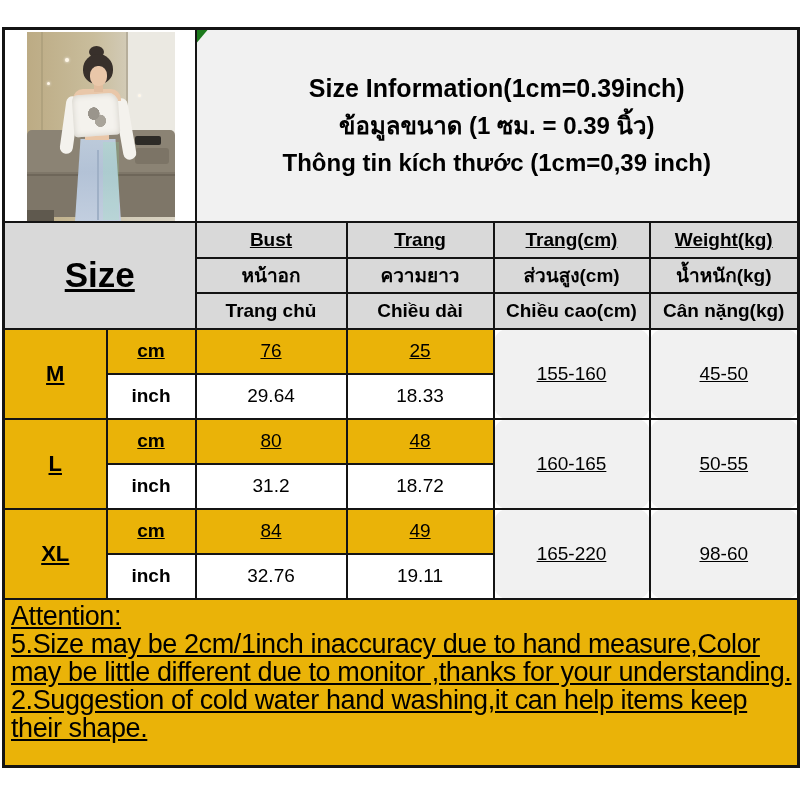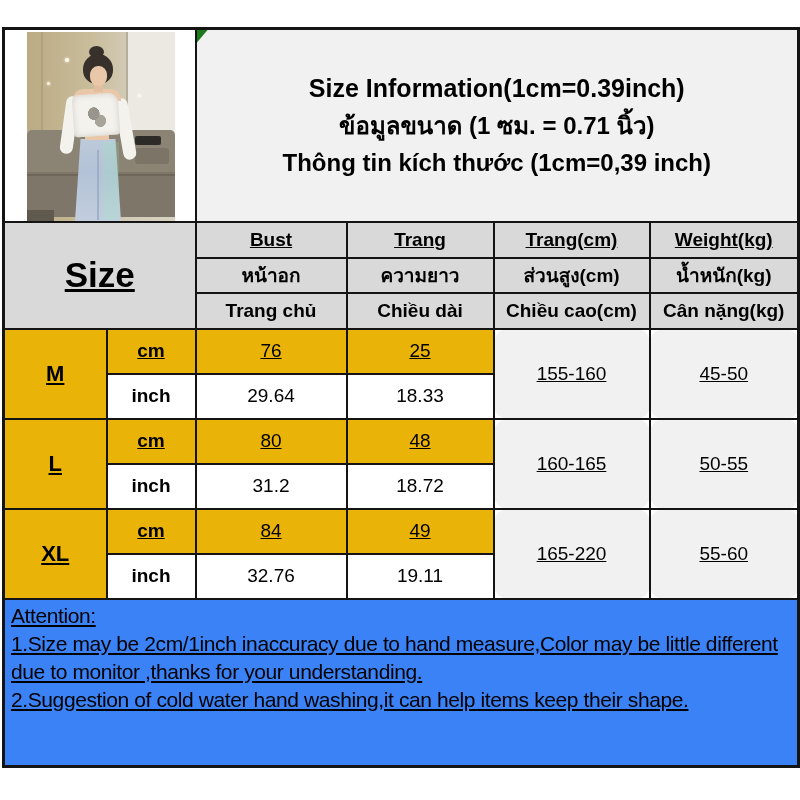--- a/index.html
+++ b/index.html
@@ -26,22 +26,22 @@
   .size-big-cell{background:#d9d9d9;font-weight:bold;font-size:35px;}
   .size-letter-cell{background:#d9d9d9;font-weight:bold;font-size:22px;}
   .unit-cell{font-weight:bold;font-size:19px;}
   .val-cell{font-size:19px;}
   .row-cm td{background:#eab308;}
   .row-inch td{background:#ffffff;}
   .range-cell{background:#f1f1f1 !important;font-size:19px;border-radius:14px;}
   .group-start td{border-top-width:3px;text-decoration:underline;}
   .row-inch td{border-top-width:1px;}
   .attention-cell{
-    background:#3b82f6;vertical-align:top !important;text-align:left !important;
-    font-size:21px;letter-spacing:-0.4px;line-height:28px;
+    background:#eab308;vertical-align:top !important;text-align:left !important;
+    font-size:27px;letter-spacing:-0.4px;line-height:28px;
     padding:2px 4px 0 6px !important;
   }
   
   .title-lines{display:flex;flex-direction:column;justify-content:center;
     height:100%;gap:2px;}
   .title-line{font-weight:bold;font-size:25px;line-height:35px;}
   .title-line.th{font-size:24px;}
   .title-line.vi{font-size:24px;}
   .corner-flag{
     position:absolute;left:0;top:0;width:11px;height:13px;
@@ -129,21 +129,21 @@
           <div class="ph neck"></div>
           <div class="ph bun"></div>
           <div class="ph hair"></div>
           <div class="ph face"></div>
         </div>
       </td>
       <td class="title-cell" colspan="4">
         <div class="corner-flag"></div>
         <div class="title-lines">
           <div class="title-line en">Size Information(1cm=0.39inch)</div>
-          <div class="title-line th">ข้อมูลขนาด (1 ซม. = 0.71 นิ้ว)</div>
+          <div class="title-line th">ข้อมูลขนาด (1 ซม. = 0.39 นิ้ว)</div>
           <div class="title-line vi">Thông tin kích thước (1cm=0,39 inch)</div>
         </div>
       </td>
     </tr>
 
     <tr style="height:36px" class="group-start">
       <td class="size-big-cell" colspan="2" rowspan="3">Size</td>
       <td class="hdr-cell">Bust</td>
       <td class="hdr-cell">Trang</td>
       <td class="hdr-cell">Trang(cm)</td>
@@ -189,30 +189,30 @@
       <td class="val-cell">31.2</td>
       <td class="val-cell">18.72</td>
     </tr>
 
     <tr style="height:45px" class="row-cm group-start">
       <td class="size-letter-cell" rowspan="2">XL</td>
       <td class="unit-cell">cm</td>
       <td class="val-cell">84</td>
       <td class="val-cell">49</td>
       <td class="range-cell" rowspan="2">165-220</td>
-      <td class="range-cell" rowspan="2">55-60</td>
+      <td class="range-cell" rowspan="2">98-60</td>
     </tr>
     <tr style="height:45px" class="row-inch">
       <td class="unit-cell">inch</td>
       <td class="val-cell">32.76</td>
       <td class="val-cell">19.11</td>
     </tr>
 
     <tr style="height:168px" class="group-start">
       <td class="attention-cell" colspan="6">
         <div>Attention:</div>
-        <div>1.Size may be 2cm/1inch inaccuracy due to hand measure,Color may be little different due to monitor ,thanks for your understanding.</div>
+        <div>5.Size may be 2cm/1inch inaccuracy due to hand measure,Color may be little different due to monitor ,thanks for your understanding.</div>
         <div>2.Suggestion of cold water hand washing,it can help items keep their shape.</div>
       </td>
     </tr>
   </tbody>
     </table>
 </div>
 
 </body></html>

